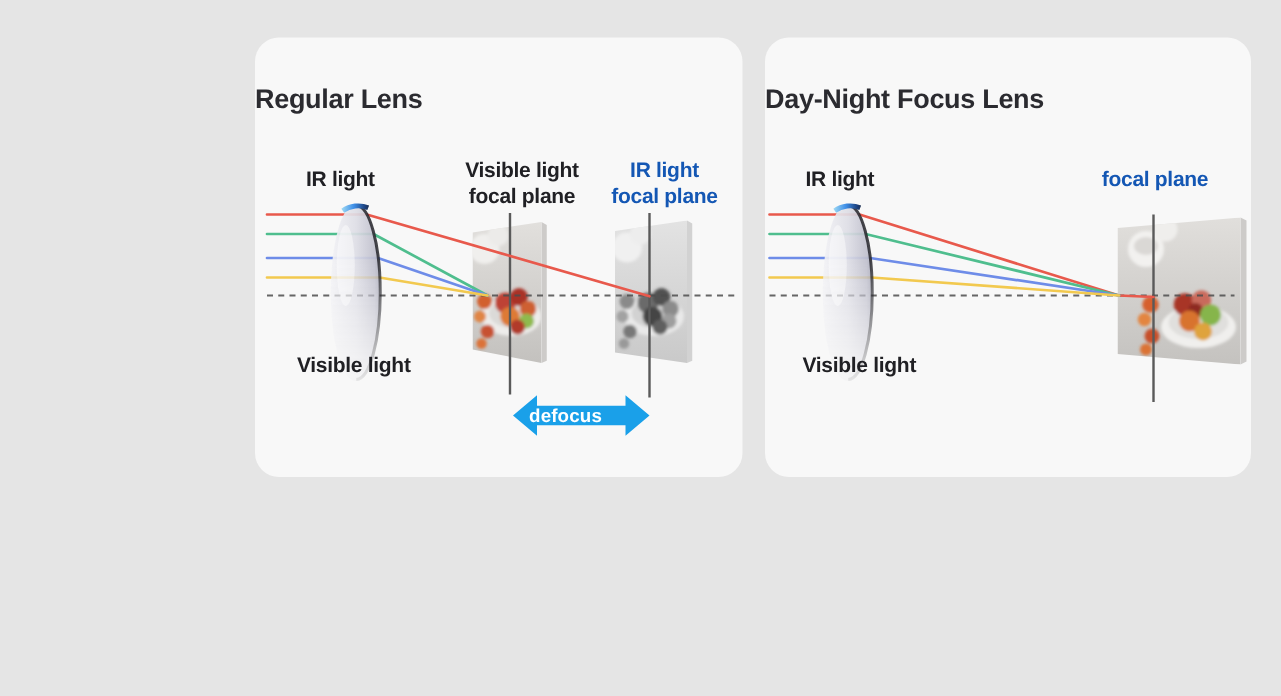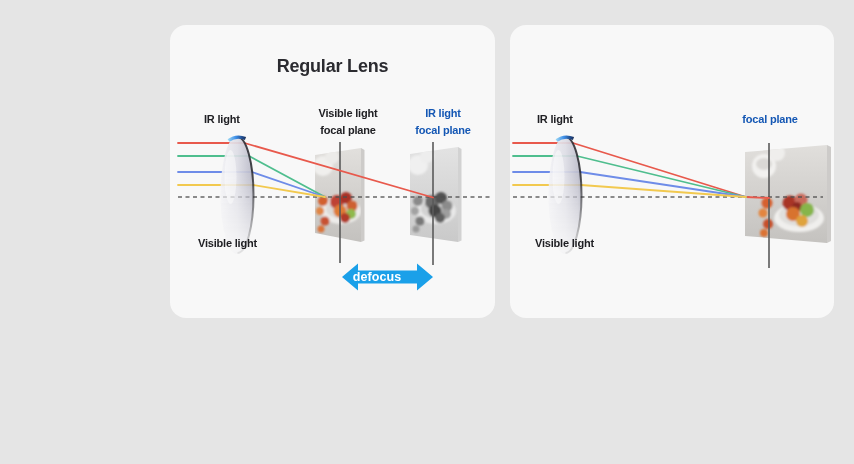--- a/index.html
+++ b/index.html
@@ -10,25 +10,25 @@
   }
   .card {
     position:absolute; top:25px; height:293px;
     background:#F8F8F8; border-radius:16px;
   }
   .card-left  { left:170px; width:325px; }
   .card-right { left:510px; width:324px; }
   .diagram { position:absolute; left:0; top:0; display:block; }
   .panel-title {
     position:absolute; top:31px; left:0; width:100%;
-    text-align:center; font-size:18px; font-weight:600;
+    font-size:18px; font-weight:600;
     color:#2B2B30; letter-spacing:-0.2px;
   }
   .lbl {
-    position:absolute; font-size:11px; font-weight:600;
+    position:absolute; font-size:14px; font-weight:600;
     color:#202024; letter-spacing:-0.2px; line-height:16.5px;
     white-space:nowrap;
   }
   .lbl.blue { color:#1457B4; }
   .lbl.center { transform:translateX(-50%); text-align:center; }
   .lbl span { display:block; }
   .defocus-lbl {
     position:absolute; left:207px; top:252px;
     transform:translate(-50%,-50%);
     font-size:12.5px; font-weight:700; color:#FFFFFF;
@@ -236,20 +236,21 @@
       <polyline points="3,160 71,160 236,172" fill="none" stroke-width="1.8" stroke-linejoin="round" stroke-linecap="round" stroke="#F2C94F"></polyline>
 
       <g mask="url(#lensFadeR)">
         <ellipse cx="55" cy="170" rx="16.5" ry="59" fill="url(#lensBodyR)" opacity="0.92"></ellipse>
         <path d="M 55.5 112 A 16 58 0 0 1 55.5 228" stroke="#26262B" stroke-width="2" fill="none" opacity="0.85"></path>
         <path d="M 46.5 115.5 A 16 14 0 0 1 63.5 113.5" stroke="url(#lensTopR)" stroke-width="3.2" fill="none"></path>
         <ellipse cx="48.5" cy="152" rx="6" ry="27" fill="#FFFFFF" opacity="0.45"></ellipse>
       </g>
     </svg>
 
+    <div class="panel-title">Day-Night Focus Lens</div>
 
     <div class="lbl" style="left:27px; top:86px;">IR light</div>
 
     <div class="lbl blue center" style="left:260px; top:86px;">focal plane</div>
 
     <div class="lbl" style="left:25px; top:210px;">Visible light</div>
   </div>
 
 </div>
 

